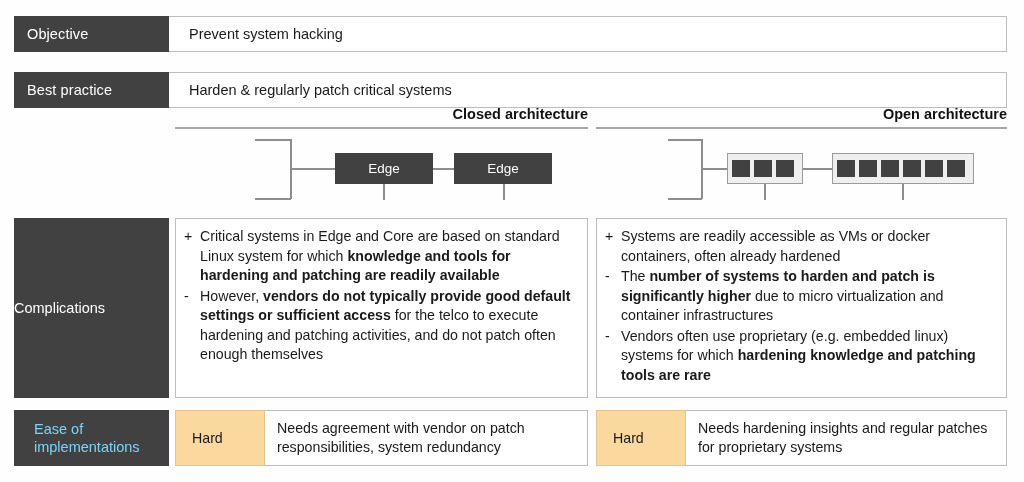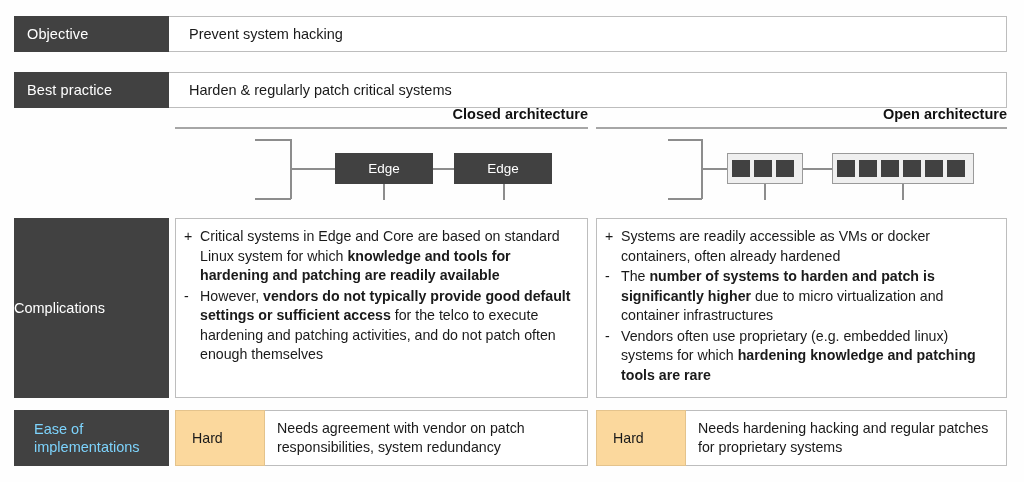--- a/index.html
+++ b/index.html
@@ -342,17 +342,17 @@
   <div id="row-ease">
     <div class="ease-label">Ease of implementations</div>
 
     <div class="ease-panel" id="ease-panel-closed">
       <div class="ease-badge">Hard</div>
       <div class="ease-text">Needs agreement with vendor on patch responsibilities, system redundancy</div>
     </div>
 
     <div class="ease-panel" id="ease-panel-open">
       <div class="ease-badge">Hard</div>
-      <div class="ease-text">Needs hardening hacking and regular patches for proprietary systems</div>
+      <div class="ease-text">Needs hardening insights and regular patches for proprietary systems</div>
     </div>
   </div>
 
 </div>
 
 </body></html>

